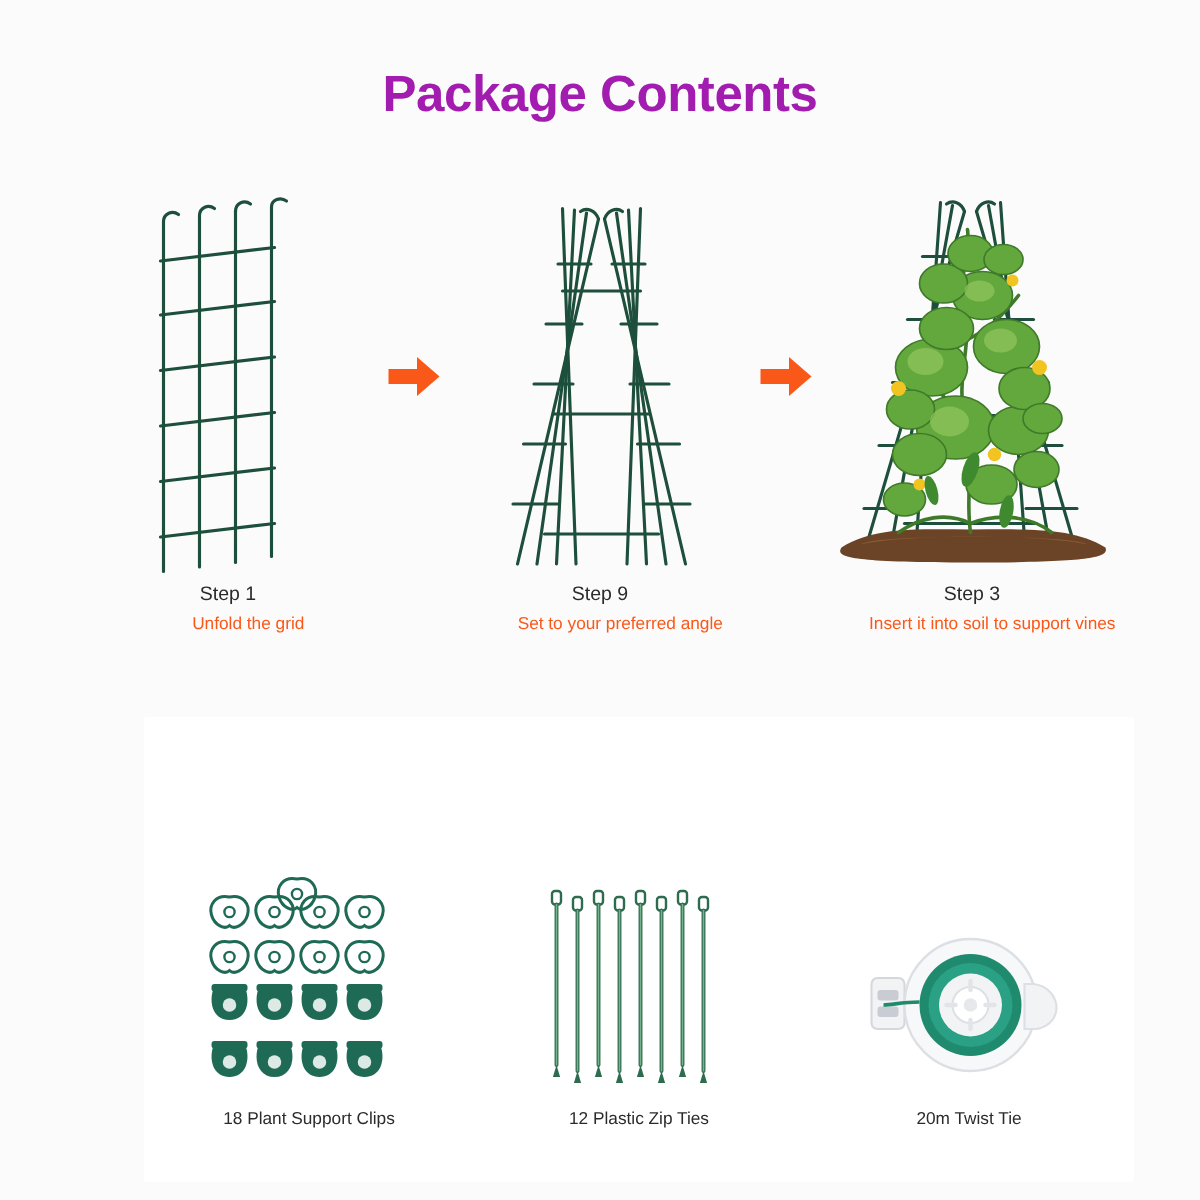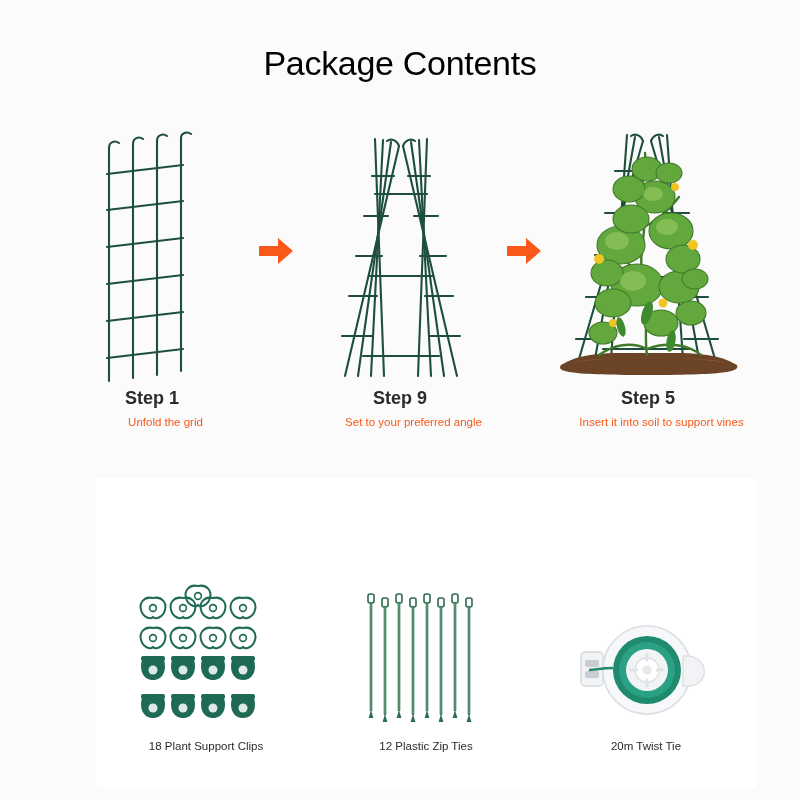--- a/index.html
+++ b/index.html
@@ -12,22 +12,22 @@
   .page {
     position: relative;
     width: 800px; height: 800px;
     background: #fbfbfb;
   }
 
   
   .main-title {
     text-align: center;
     font-size: 34px;
-    font-weight: normal;
-    color: #000000;
+    font-weight: bold;
+    color: #a21caf;
     letter-spacing: -0.3px;
     padding-top: 44px;
   }
 
   
   .steps-band {
     position: absolute;
     top: 120px; left: 0;
     width: 800px; height: 340px;
     display: flex;
@@ -42,24 +42,23 @@
     align-items: center;
   }
   .step .art {
     height: 262px;
     width: 100%;
     display: flex;
     align-items: flex-end;
     justify-content: center;
   }
   .step .step-label {
-    font-size: 18px;
+    font-size: 13px;
     color: #2b2b2b;
     margin-top: 6px;
-    font-weight: bold;
   }
   .step .step-caption {
     font-size: 11.5px;
     color: #fa5819;
     margin-top: 7px;
     text-align: center;
     line-height: 1.2;
     margin-left: 27px;
   }
   .arrow {
@@ -276,21 +275,21 @@
             <circle cx="132" cy="60" r="4"></circle>
           </g>
 
           <g fill="#3f8a2f">
             <ellipse cx="104" cy="186" rx="5" ry="12" transform="rotate(18 104 186)"></ellipse>
             <ellipse cx="78" cy="200" rx="4" ry="10" transform="rotate(-15 78 200)"></ellipse>
             <ellipse cx="128" cy="214" rx="4.5" ry="11" transform="rotate(10 128 214)"></ellipse>
           </g>
         </svg>
       </div>
-      <div class="step-label">Step 5</div>
+      <div class="step-label">Step 3</div>
       <div class="step-caption">Insert it into soil to support vines</div>
     </div>
   </div>
 
   <div class="acc-card">
 
     <div class="acc-row">
 
       <div class="acc-item">
         <div class="art">

